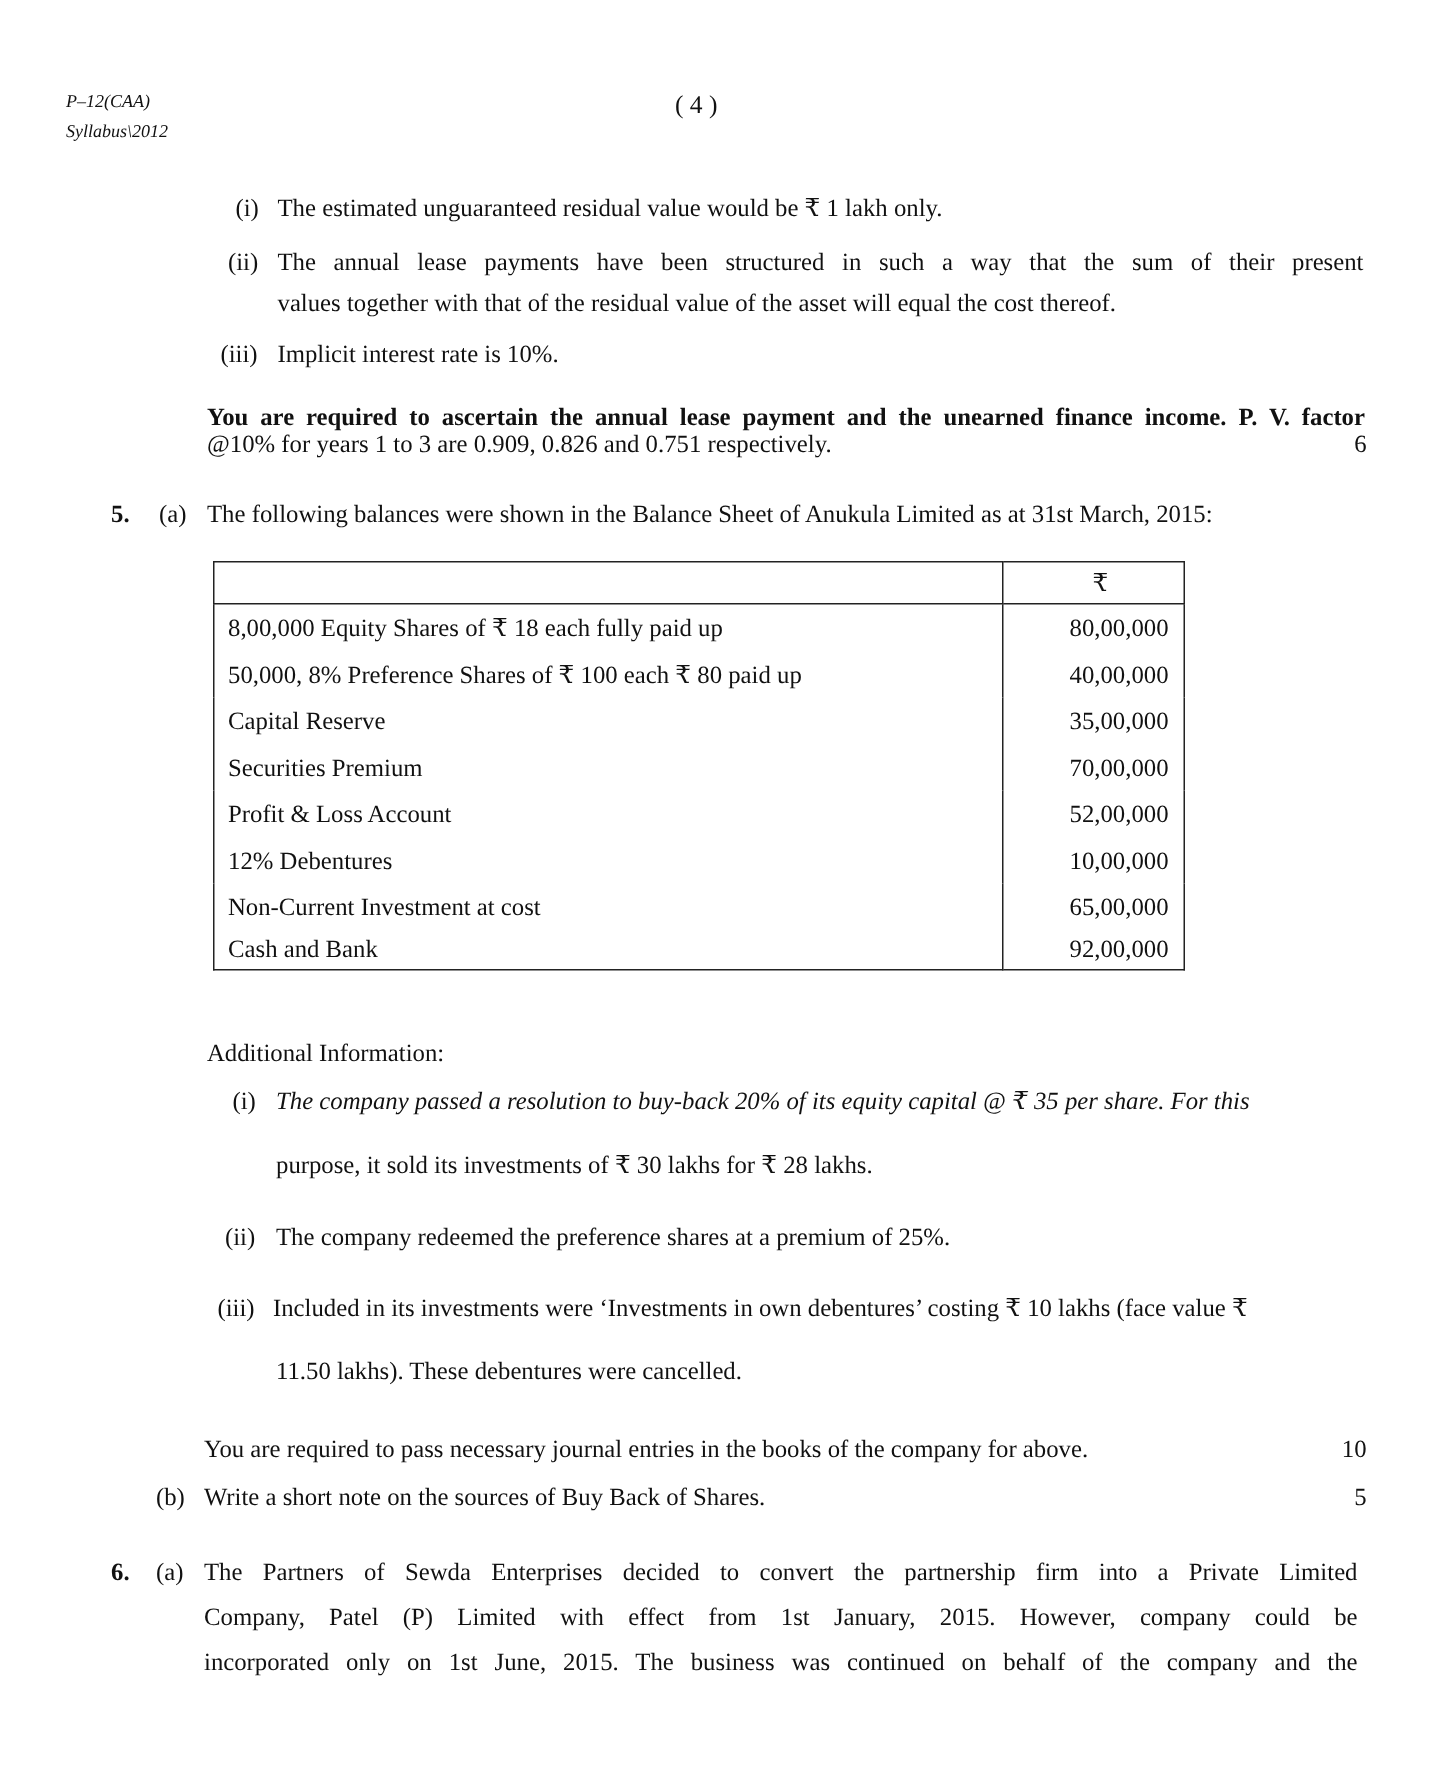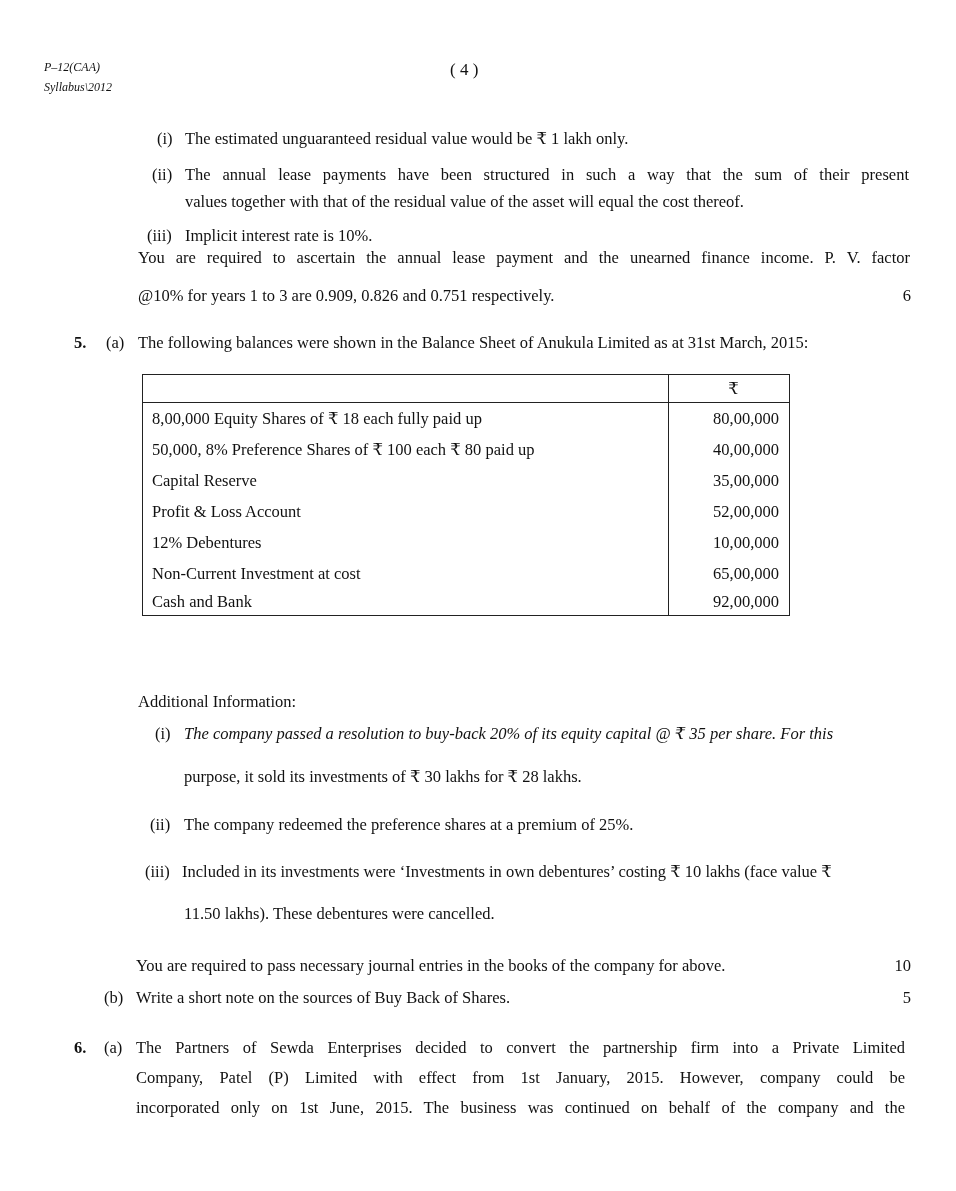--- a/index.html
+++ b/index.html
@@ -34,21 +34,21 @@
   <div class="abs" style="left:157px; top:129px;">(i)</div>
   <div class="abs" style="left:185px; top:129px;">The estimated unguaranteed residual value would be ₹ 1 lakh only.</div>
 
   <div class="abs" style="left:152px; top:165px;">(ii)</div>
   <div class="just" style="left:185px; top:165px; width:724px;">The annual lease payments have been structured in such a way that the sum of their present</div>
   <div class="abs" style="left:185px; top:192px;">values together with that of the residual value of the asset will equal the cost thereof.</div>
 
   <div class="abs" style="left:147px; top:226px;">(iii)</div>
   <div class="abs" style="left:185px; top:226px;">Implicit interest rate is 10%.</div>
 
-  <div class="just" style="left:138px; top:248px; width:772px;">You are required to ascertain the annual lease payment and the unearned finance income. P. V. factor</div>
+  <div class="just" style="left:138px; top:268px; width:772px;font-weight:bold;">You are required to ascertain the annual lease payment and the unearned finance income. P. V. factor</div>
   <div class="abs" style="left:138px; top:286px;">@10% for years 1 to 3 are 0.909, 0.826 and 0.751 respectively.</div>
   <div class="abs marks" style="top:286px;">6</div>
 </div>
 
 <div>
   <div class="abs qnum" style="left:74px; top:333px;">5.</div>
   <div class="abs" style="left:106px; top:333px;">(a)</div>
   <div class="abs" style="left:138px; top:333px;">The following balances were shown in the Balance Sheet of Anukula Limited as at 31st March, 2015:</div>
 
   <table class="bs">
@@ -61,20 +61,24 @@
       <td>8,00,000 Equity Shares of ₹ 18 each fully paid up</td>
       <td class="amt">80,00,000</td>
     </tr>
     <tr>
       <td>50,000, 8% Preference Shares of ₹ 100 each ₹ 80 paid up</td>
       <td class="amt">40,00,000</td>
     </tr>
     <tr>
       <td>Capital Reserve</td>
       <td class="amt">35,00,000</td>
+    </tr>
+    <tr>
+      <td>Securities Premium</td>
+      <td class="amt">70,00,000</td>
     </tr>
     <tr>
       <td>Profit &amp; Loss Account</td>
       <td class="amt">52,00,000</td>
     </tr>
     <tr>
       <td>12% Debentures</td>
       <td class="amt">10,00,000</td>
     </tr>
     <tr>

